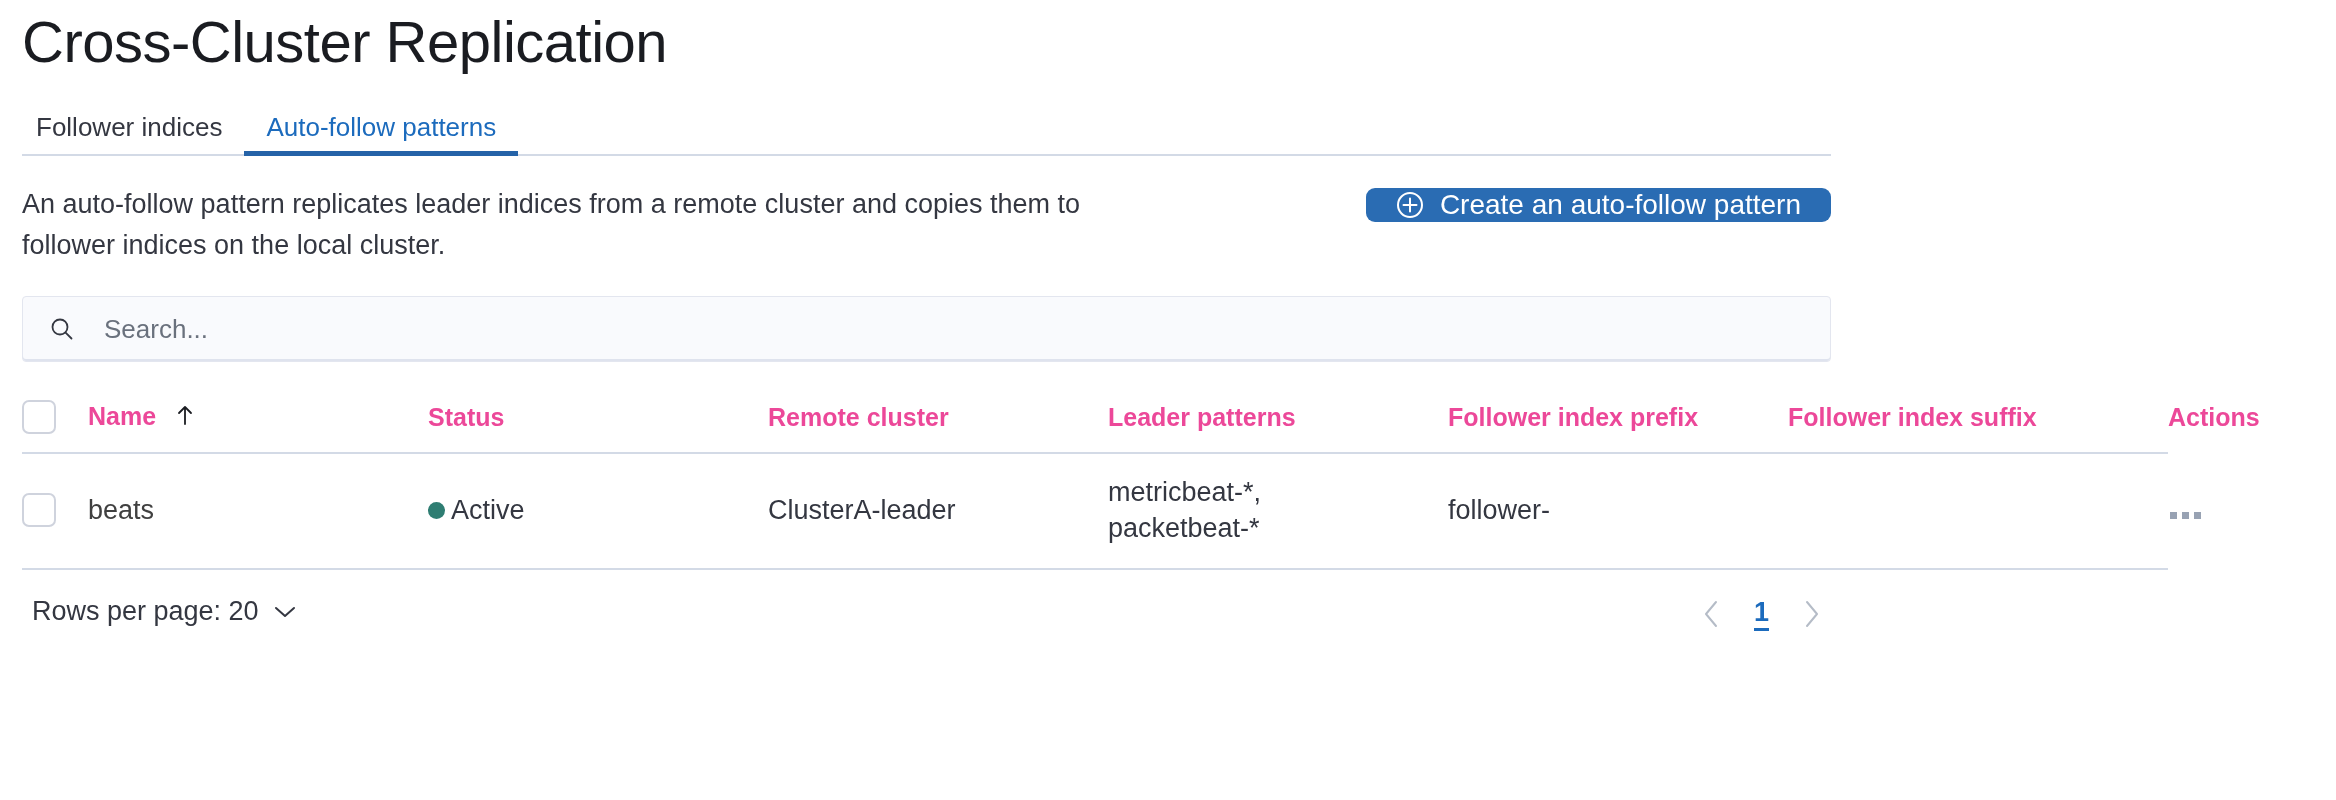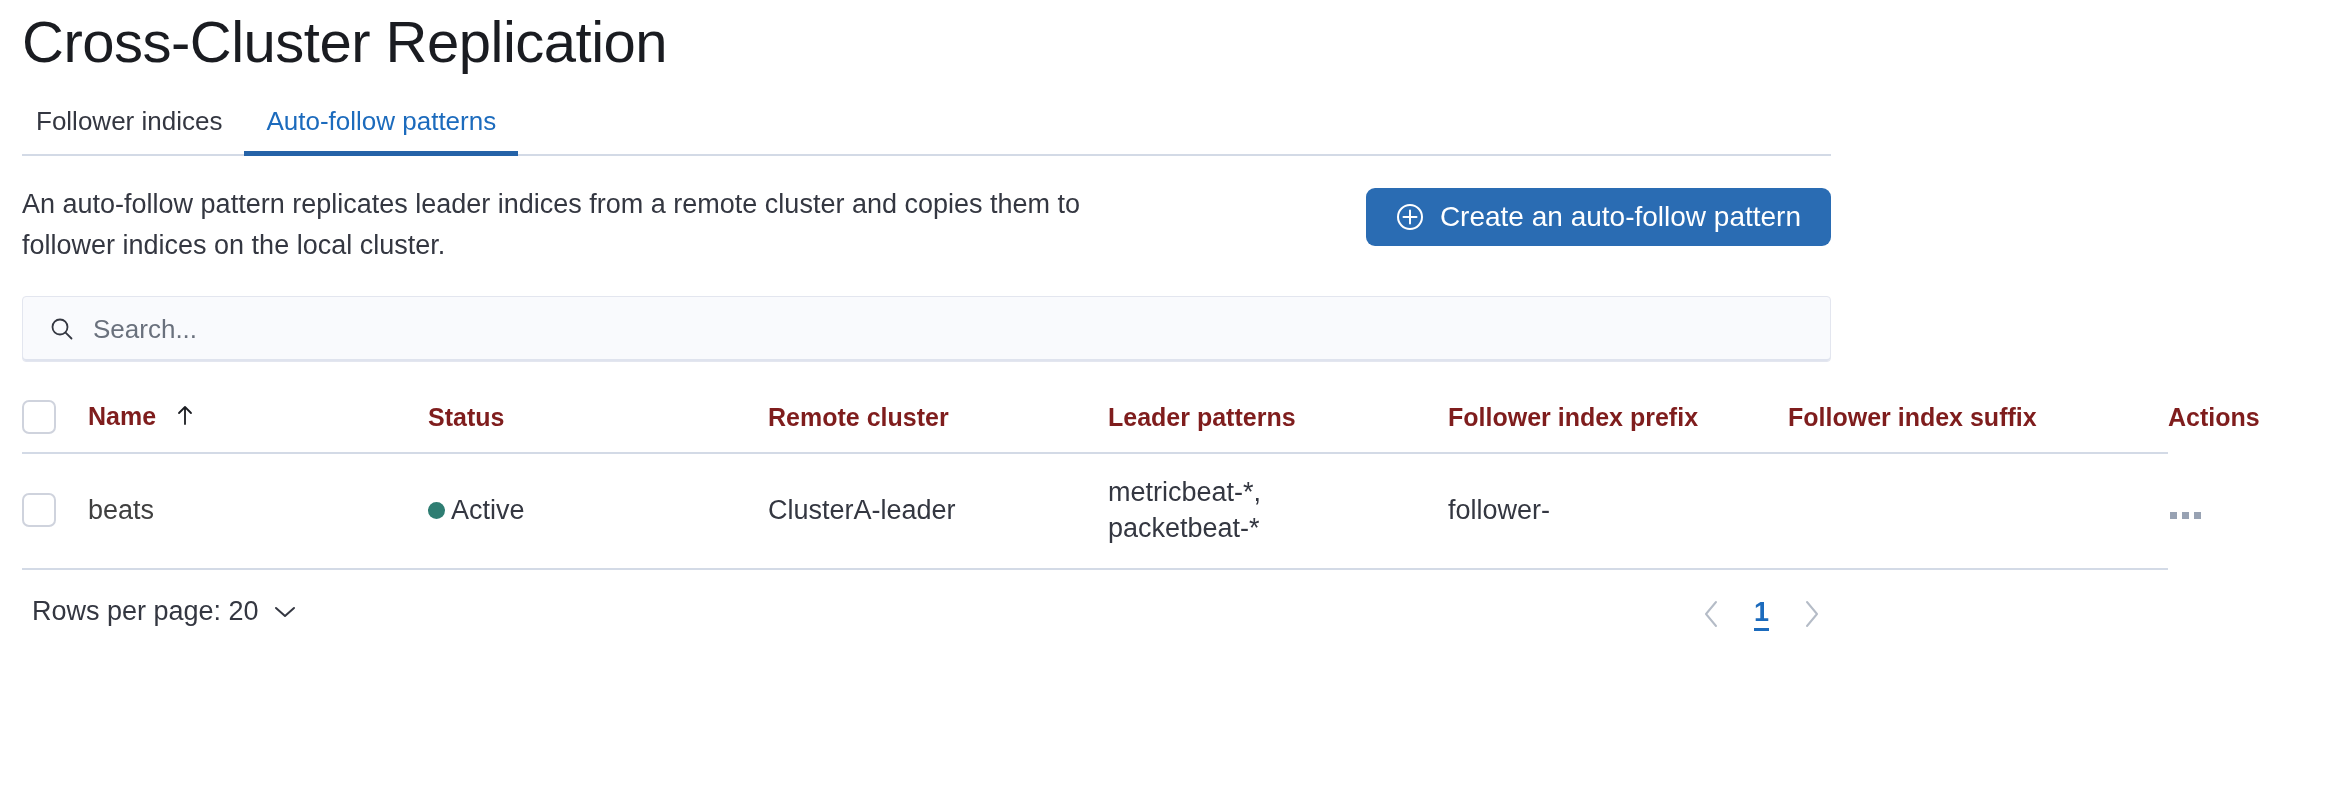--- a/index.html
+++ b/index.html
@@ -39,21 +39,21 @@
     align-items: flex-end;
     gap: 0;
     margin-top: 26px;
     border-bottom: 2px solid #d3dae6;
     height: 52px;
   }
   .tab {
     position: relative;
     font-size: 26px;
     line-height: 30px;
-    padding: 0 22px 18px 22px;
+    padding: 0 22px 12px 22px;
     color: #343741;
     cursor: pointer;
     white-space: nowrap;
   }
   .tab:first-child { padding-left: 14px; }
   .tab.active {
     color: #0b64dd;
     color: #1c6bbd;
   }
   .tab.active::after {
@@ -81,21 +81,21 @@
   }
   .cta-button {
     flex: 0 0 auto;
     display: inline-flex;
     align-items: center;
     gap: 16px;
     background: #2a6cb3;
     color: #ffffff;
     border: none;
     border-radius: 9px;
-    padding: 12px 30px;
+    padding: 0 30px;
     font-size: 28px;
     line-height: 34px;
     font-family: "Liberation Sans", sans-serif;
     cursor: pointer;
     white-space: nowrap;
     margin-top: 4px;
     text-align: right;
   }
   .plus-circle {
     display: inline-block;
@@ -109,20 +109,21 @@
     margin-top: 30px;
     height: 66px;
     background: #f9fafd;
     border: 1px solid #e3e6ef;
     border-radius: 4px;
     box-shadow: inset 0 -2px 0 #dfe3ee;
     display: flex;
     align-items: center;
     padding: 0 26px;
     box-sizing: border-box;
+    gap: 11px;
   }
   .search-icon {
     width: 26px;
     height: 26px;
     flex: 0 0 auto;
     margin-right: 18px;
   }
   .search-input {
     border: none;
     outline: none;
@@ -139,21 +140,21 @@
   table.data-table {
     width: 100%;
     border-collapse: collapse;
     margin-top: 28px;
     table-layout: fixed;
   }
   table.data-table th {
     text-align: left;
     font-size: 25px;
     font-weight: bold;
-    color: #7f1d1d;
+    color: #ec4899;
     padding: 10px 0 18px 0;
     border-bottom: 2px solid #d3dae6;
     vertical-align: middle;
   }
   table.data-table td {
     font-size: 27px;
     color: #343741;
     padding: 20px 0 22px 0;
     border-bottom: 2px solid #d3dae6;
     vertical-align: middle;

